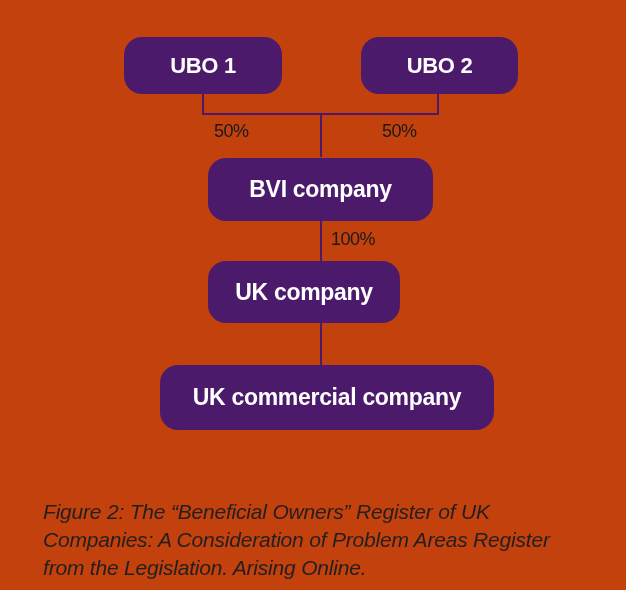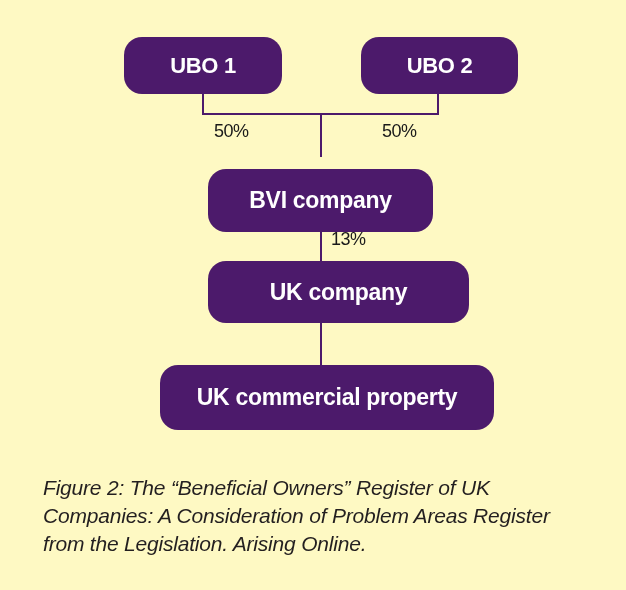--- a/index.html
+++ b/index.html
@@ -11,40 +11,40 @@
   }
   html,body{margin:0;padding:0;}
   body{
     font-family:"Liberation Sans", sans-serif;
     background:#ffffff;
   }
   .canvas{
     position:relative;
     width:626px;
     height:590px;
-    background:#fef9c3;
+    background:#c2410c;
     overflow:hidden;
   }
   .node{
     position:absolute;
     background:var(--node-fill);
     color:var(--node-text);
     border-radius:18px;
     display:flex;
     align-items:center;
     justify-content:center;
     font-weight:bold;
     font-size:22px;
     letter-spacing:-0.3px;
     white-space:nowrap;
   }
   .node-ubo1{left:124px;top:37px;width:158px;height:57px;}
   .node-ubo2{left:361px;top:37px;width:157px;height:57px;}
-  .node-bvi{left:208px;top:169px;width:225px;height:63px;font-size:23px;}
-  .node-uk{left:208px;top:261px;width:261px;height:62px;font-size:23px;text-align:center;}
+  .node-bvi{left:208px;top:158px;width:225px;height:63px;font-size:23px;}
+  .node-uk{left:208px;top:261px;width:192px;height:62px;font-size:23px;text-align:center;}
   .node-ukcp{left:160px;top:365px;width:334px;height:65px;font-size:23px;}
   .line{
     position:absolute;
     background:var(--connector);
   }
   .vline{width:2px;}
   .hline{height:2px;}
   .stub-ubo1{left:202px;top:94px;height:21px;}
   .stub-ubo2{left:437px;top:94px;height:21px;}
   .hbar{left:202px;top:113px;width:237px;}
@@ -59,21 +59,21 @@
     letter-spacing:-0.5px;
     line-height:22px;
     white-space:nowrap;
   }
   .pct-left{left:214px;top:120px;}
   .pct-right{left:382px;top:120px;}
   .pct-center{left:331px;top:228px;}
   .caption{
     position:absolute;
     left:43px;
-    top:474px;
+    top:498px;
     width:545px;
     color:var(--caption-text);
     font-style:italic;
     font-size:21px;
     line-height:28px;
     letter-spacing:-0.2px;
   }
 </style>
 </head>
 <body>
@@ -93,30 +93,30 @@
   <div class="line vline vline-to-bvi"></div>
 
   <div class="pct pct-left">50%</div>
   <div class="pct pct-right">50%</div>
 
   <div class="node node-bvi">
     <span>BVI company</span>
   </div>
 
   <div class="line vline vline-bvi-uk"></div>
-  <div class="pct pct-center">13%</div>
+  <div class="pct pct-center">100%</div>
 
   <div class="node node-uk">
     <span>UK company</span>
   </div>
 
   <div class="line vline vline-uk-prop"></div>
 
   <div class="node node-ukcp">
-    <span>UK commercial property</span>
+    <span>UK commercial company</span>
   </div>
 
   <div class="caption">
     <div>Figure 2: The “Beneficial Owners” Register of UK</div>
     <div>Companies: A Consideration of Problem Areas Register</div>
     <div>from the Legislation. Arising Online.</div>
   </div>
 
 </div>
 

